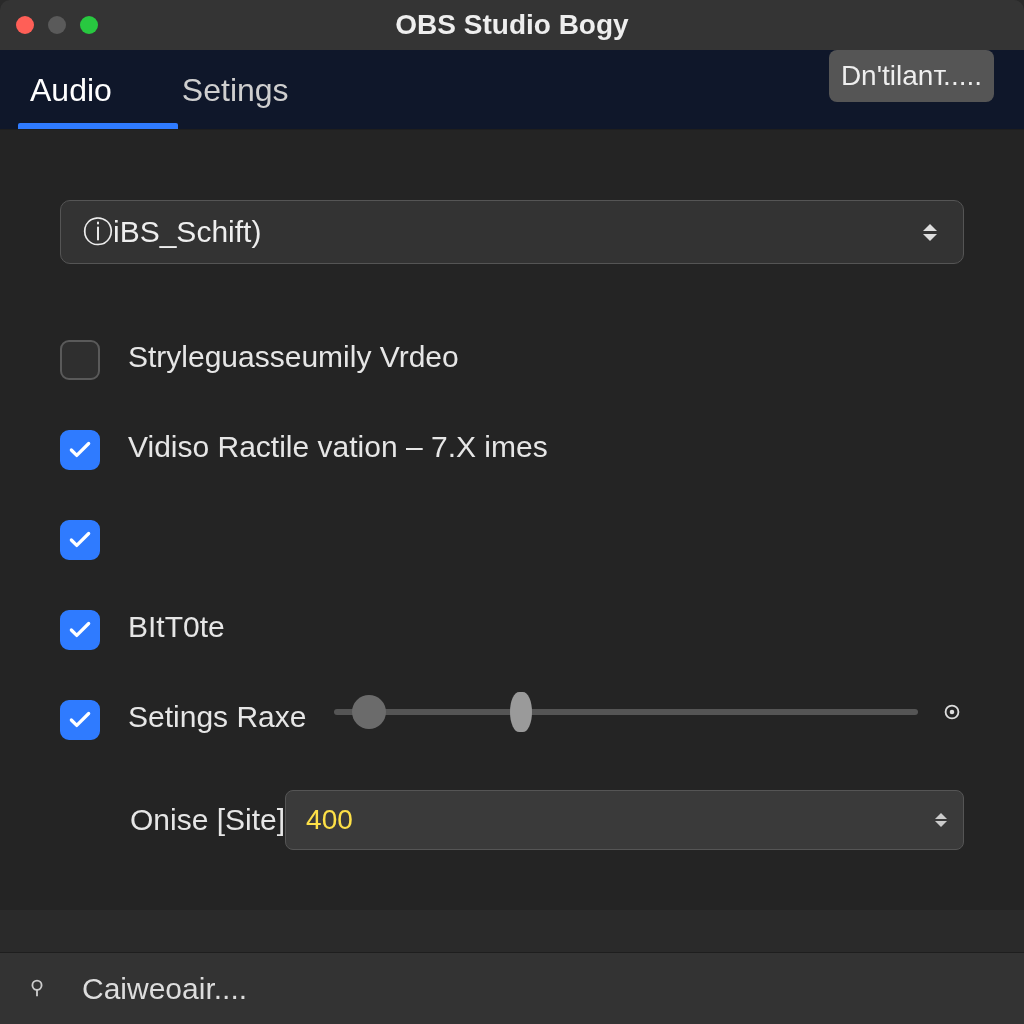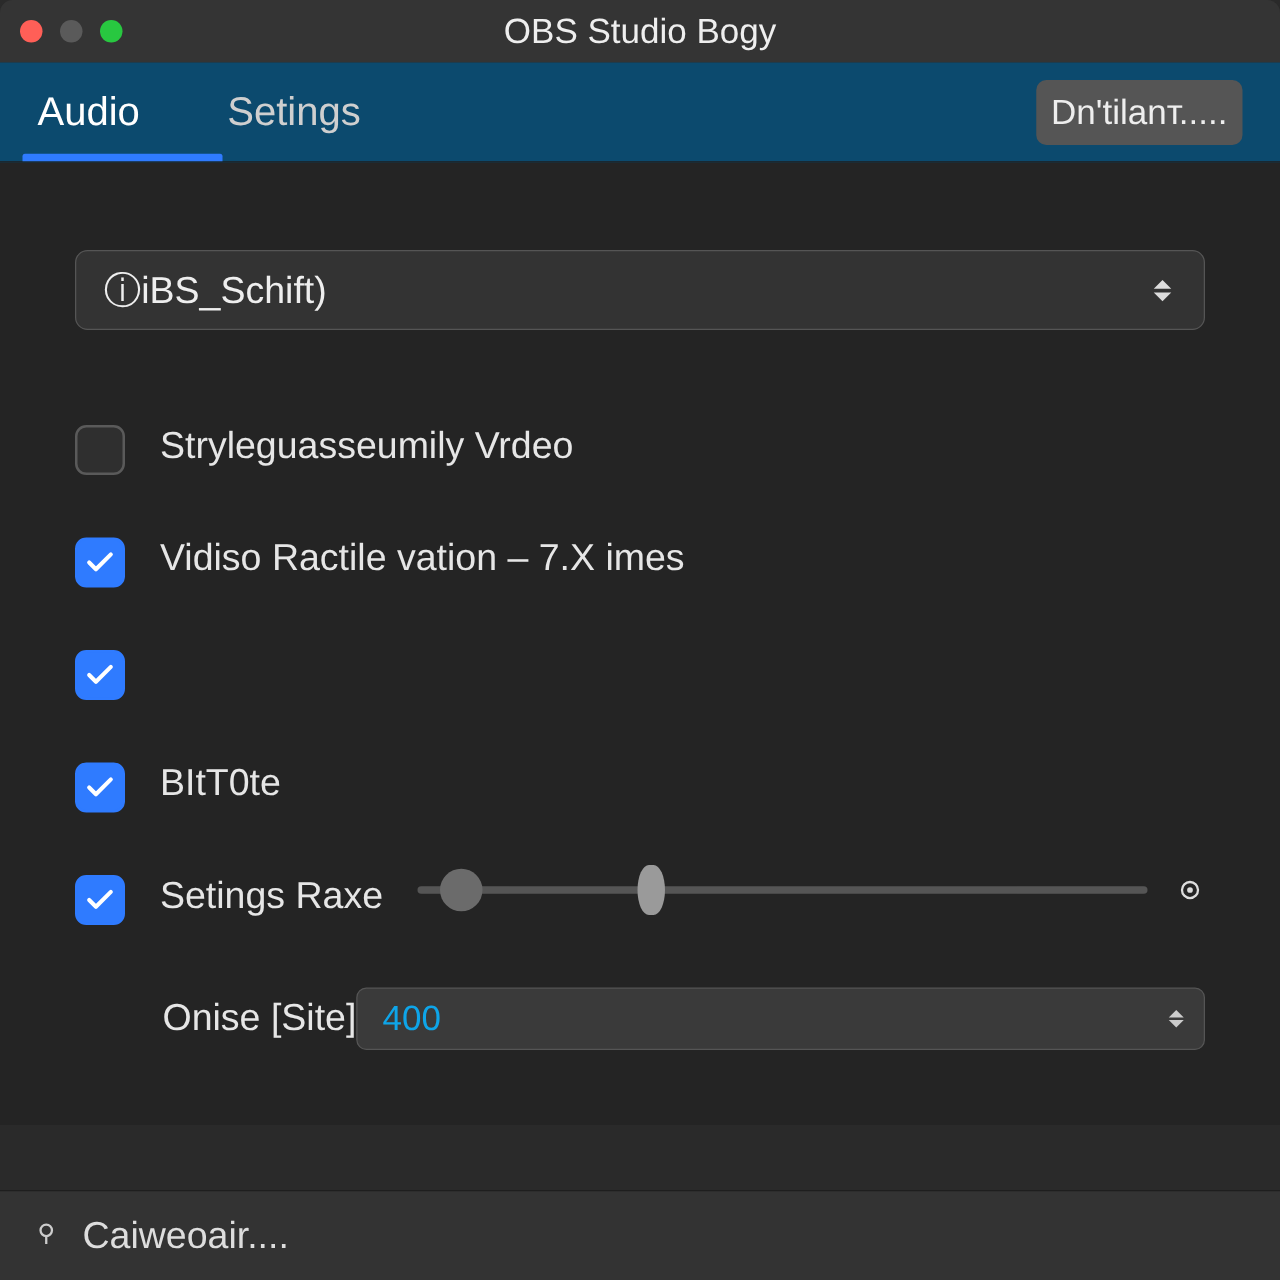--- a/index.html
+++ b/index.html
@@ -22,30 +22,29 @@
     border-top-left-radius: 10px;
     border-top-right-radius: 10px;
   }
   .traffic-lights { display: flex; gap: 14px; }
   .tl { width: 18px; height: 18px; border-radius: 50%; }
   .tl.red    { background:#ff5f57; }
   .tl.yellow { background:#5a5a5a; }
   .tl.green  { background:#28c840; }
   .title {
     position: absolute; left: 0; right: 0; text-align: center;
-    font-size: 28px; font-weight: 400; color: #eee;
+    font-size: 28px; font-weight: 700; color: #eee;
     pointer-events: none;
   }
 
   
   .tabrow {
     height: 80px;
-    background: #0c4a6e;
-    display: flex;
-    align-items: center;
+    background: #0f172a;
+    display: flex;
     padding: 0 30px;
     border-bottom: 1px solid #1e1e1e;
     position: relative;
   }
   .tab {
     font-size: 32px;
     color: #cfcfcf;
     margin-right: 70px;
     height: 80px;
     display: flex; align-items: center;
@@ -147,41 +146,41 @@
   .end-icon {
     width: 24px; height: 24px; flex: 0 0 24px;
     display:flex; align-items:center; justify-content:center;
     cursor: pointer;
   }
   .end-icon svg { width:22px; height:22px; }
 
   .sub-row { padding-left: 70px; display:flex; align-items:center; margin-bottom: 40px; }
   .sub-row .lbl { font-size: 30px; }
   .numbox {
-    flex: 1; height: 50px; background:#3a3a3a; border:1px solid #555; border-radius:8px;
-    display:flex; align-items:center; padding:0 20px; font-size:28px; color:#0ea5e9;
+    flex: 1; height: 60px; background:#3a3a3a; border:1px solid #555; border-radius:8px;
+    display:flex; align-items:center; padding:0 20px; font-size:28px; color:#fde047;
     position: relative;
   }
   .numbox .stepper {
     position:absolute; right:16px; top:50%; transform:translateY(-50%);
     display:flex; flex-direction:column; gap:2px;
     cursor: pointer;
   }
   .numbox .stepper span { width:0;height:0;border-left:6px solid transparent;border-right:6px solid transparent;}
   .numbox .stepper .su{border-bottom:6px solid #ccc;}
   .numbox .stepper .sd{border-top:6px solid #ccc;}
 
   
   .statusbar {
     position: absolute;
     left: 0; right: 0; bottom: 0;
     height: 72px;
     background: #333;
     border-top: 1px solid #1e1e1e;
-    display:flex; align-items:center; gap:18px;
+    display:flex; align-items:center; gap:34px;
     padding: 0 26px;
     font-size: 30px; color:#ddd;
   }
   .statusbar .pin-icon svg { width:22px; height:22px; }
 </style>
 </head>
 <body>
 
 <div class="titlebar">
   <div class="traffic-lights">

